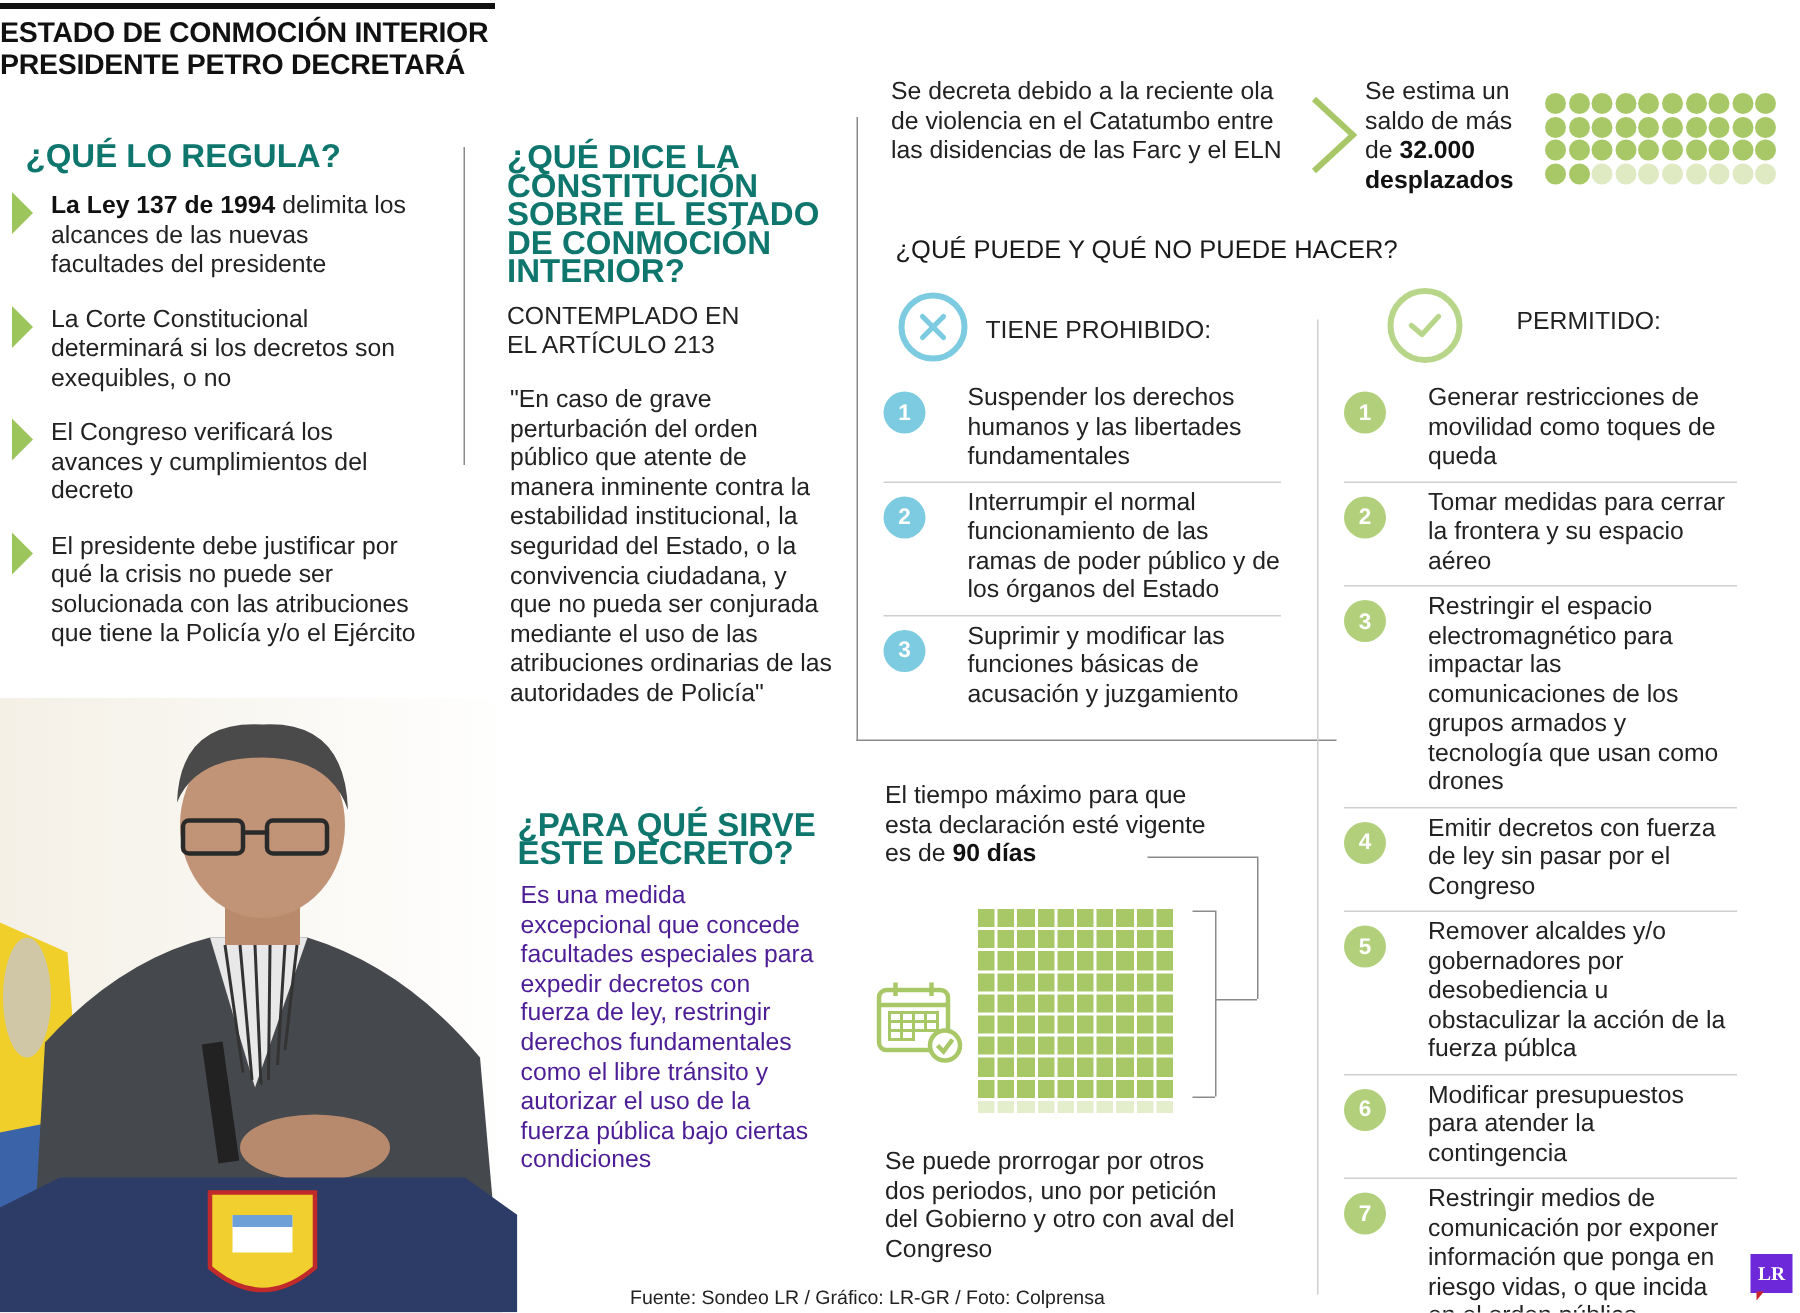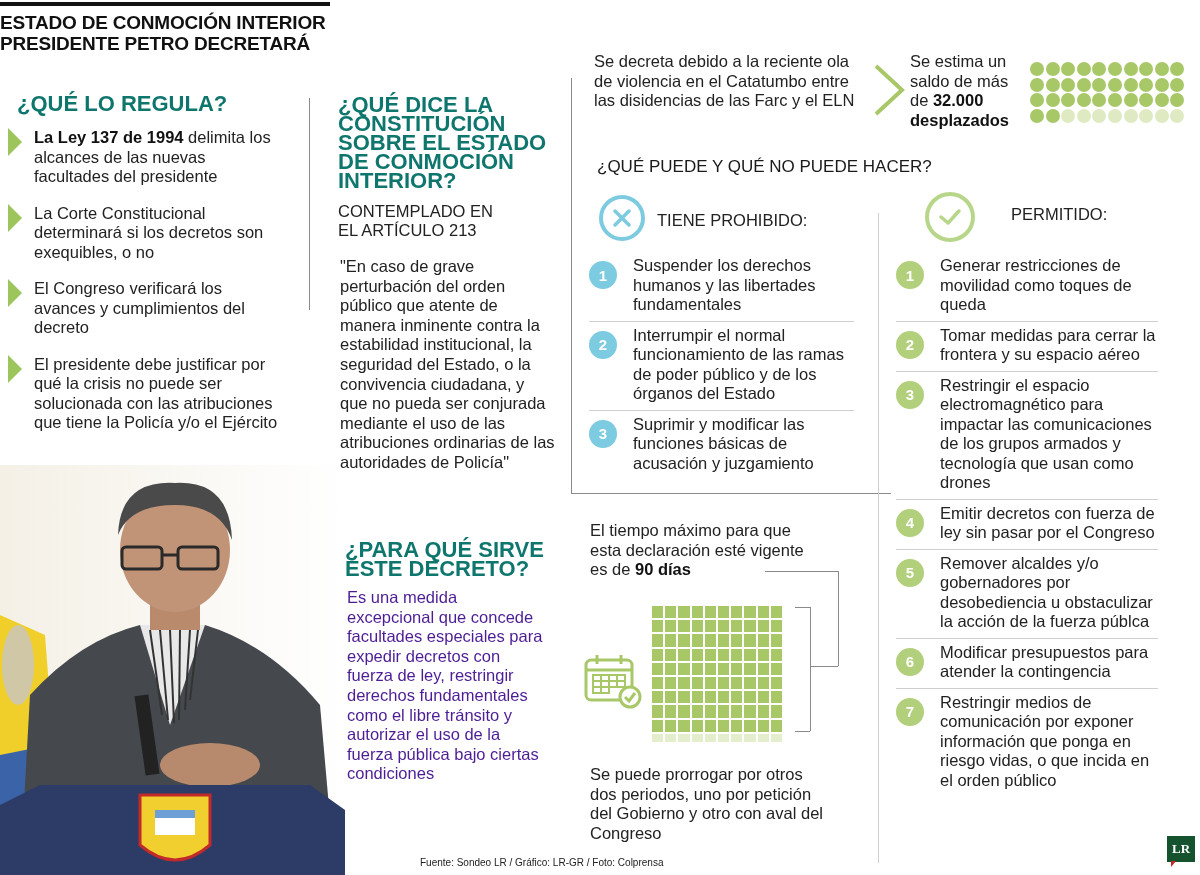--- a/index.html
+++ b/index.html
@@ -49,37 +49,37 @@
   .status-icon { width: 46px; height: 46px; border-radius: 50%; border: 4px solid; display: flex; align-items: center; justify-content: center; }
   .x-icon { left: 599px; top: 195px; border-color: #7ccbe0; }
   .check-icon { left: 925px; top: 192px; border-color: #b8d689; }
   .section-label { font-size: 16.5px; color: #222; }
   .prohibited-label { left: 657px; top: 211px; }
   .allowed-label { left: 1011px; top: 205px; }
 
   .num-list .item { display: flex; align-items: flex-start; padding: 4px 0 6px 0; border-bottom: 1px solid #cfcfcf; }
   .num-list .item:last-child { border-bottom: none; }
   .num-circle { width: 28px; height: 28px; border-radius: 50%; color: #fff; font-weight: bold; font-size: 15px; display: flex; align-items: center; justify-content: center; flex: 0 0 auto; margin-top: 5px; }
-  .num-text { margin-left: 16px; font-size: 16.5px; line-height: 19.5px; color: #222; }
+  .num-text { margin-left: 28px; font-size: 16.5px; line-height: 19.5px; color: #222; }
   .prohibited-list { left: 589px; top: 252px; width: 265px; }
   .prohibited-list .num-circle { background: #7ccbe0; }
   .allowed-list { left: 896px; top: 252px; width: 262px; }
   .allowed-list .num-circle { background: #b2d07b; }
 
   
   .max-time { left: 590px; top: 521px; width: 230px; font-size: 16.5px; line-height: 19.5px; color: #222; }
   .max-time b { font-weight: bold; color: #111; }
   .sq-grid { left: 652px; top: 606px; display: grid; grid-template-columns: repeat(10, 11.2px); grid-gap: 2px; }
   .sq { width: 11.2px; height: 12.2px; background: #a8c868; }
   .sq.faded { background: #e4edcc; height: 8px; }
   .calendar { left: 583px; top: 652px; width: 60px; height: 58px; }
   .extend { left: 590px; top: 765px; width: 240px; font-size: 16.5px; line-height: 19.5px; color: #222; }
 
-  .source { left: 420px; top: 857px; font-size: 10px; color: #222; }
-  .lr-logo { left: 1167px; top: 836px; width: 28px; height: 26px; background: #14532d; color: #fff; font-family: "Liberation Serif", serif; font-weight: bold; font-size: 13px; display: flex; align-items: center; justify-content: center; }
+  .source { left: 420px; top: 857px; font-size: 13px; color: #222; }
+  .lr-logo { left: 1167px; top: 836px; width: 28px; height: 26px; background: #6d28d9; color: #fff; font-family: "Liberation Serif", serif; font-weight: bold; font-size: 13px; display: flex; align-items: center; justify-content: center; }
   .lr-tail { left: 1171px; top: 861px; width: 0; height: 0; border-left: 5px solid #c8242b; border-bottom: 6px solid transparent; }
 
   
   .photo { left: 0; top: 465px; width: 345px; height: 410px; overflow: hidden; }
 </style>
 </head>
 <body>
 
 <div class="abs top-bar"></div>
 <div class="abs title">

